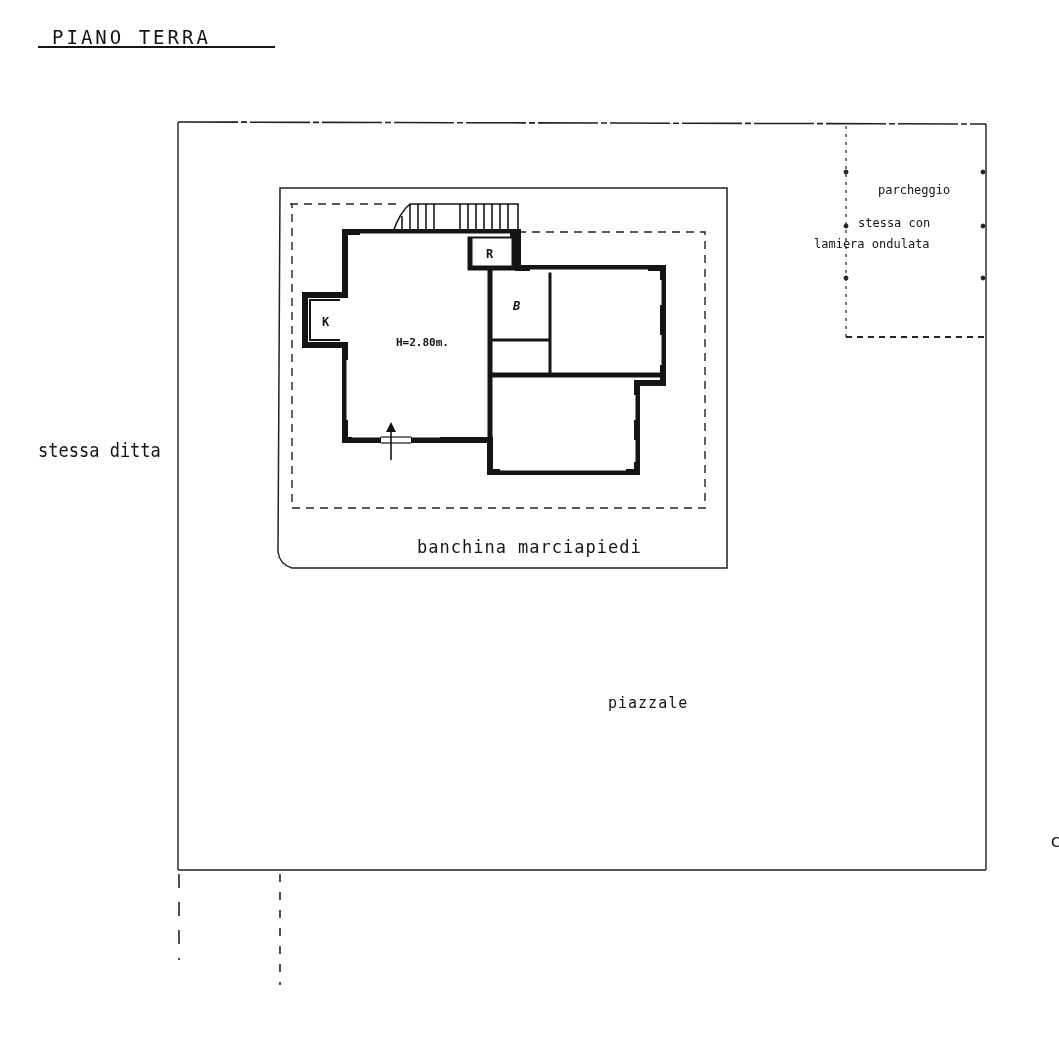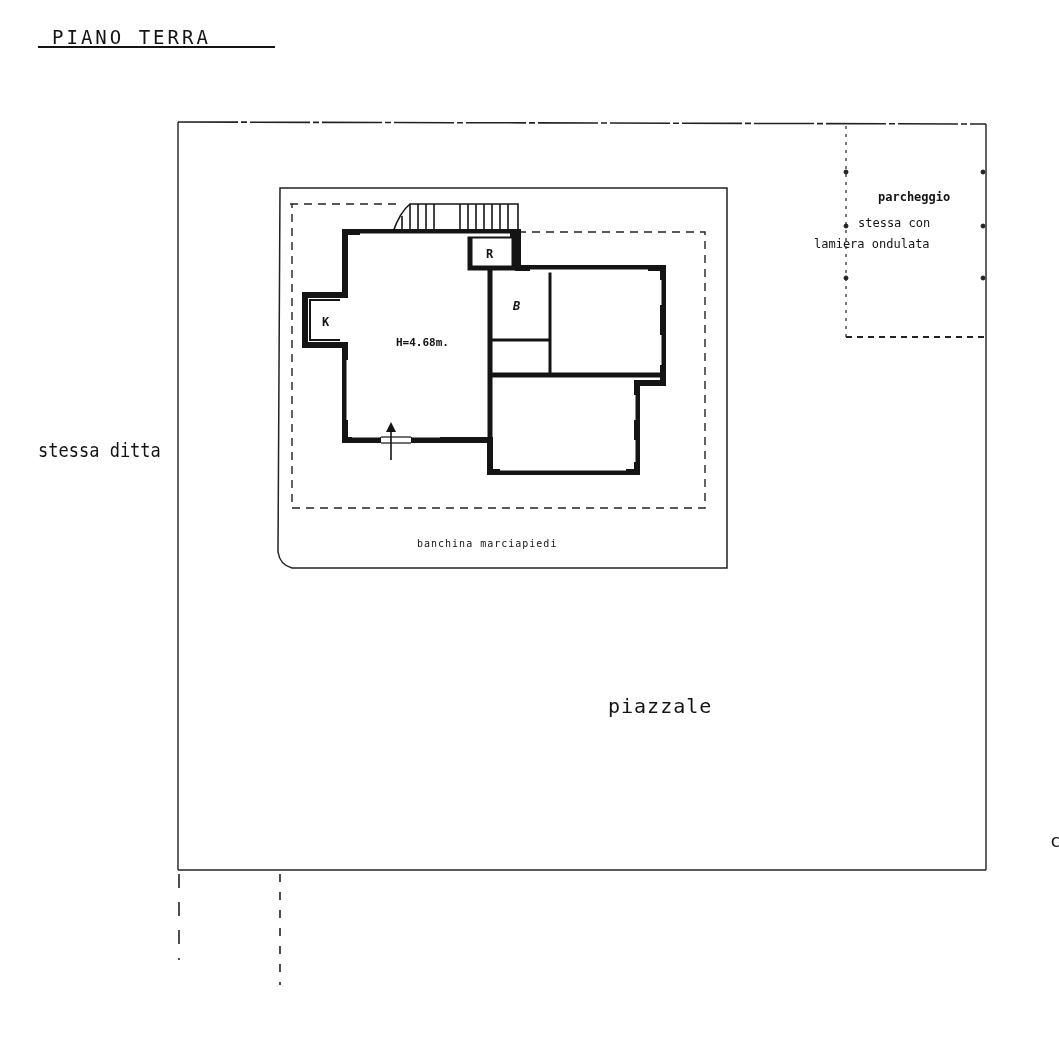--- a/index.html
+++ b/index.html
@@ -10,30 +10,30 @@
       font-family: "DejaVu Sans Mono", monospace;
       color: #141414;
       white-space: nowrap;
       line-height: 1;
     }
     .title { left: 52px; top: 28px; font-size: 19px; letter-spacing: 3px; font-weight: normal; }
     .side-left { left: 38px; top: 442px; font-size: 17px; letter-spacing: 0px; transform: scaleY(1.15); }
     .side-right { left: 1066px; top: 796px; font-size: 18px; margin-top: 46px; }
     .side-right2 { left: 1050px; top: 832px; font-size: 18px; }
     .park { font-size: 12px; letter-spacing: 0px; }
-    .park1 { left: 878px; top: 191px; font-weight: bold; }
+    .park1 { left: 878px; top: 184px; }
     .park2 { left: 858px; top: 217px; }
     .park3 { left: 814px; top: 238px; }
     .room-letter { font-size: 12px; font-weight: bold; }
     .rK { left: 322px; top: 316px; }
     .rR { left: 486px; top: 248px; }
     .rB { left: 513px; top: 300px; font-style: italic; }
     .height { left: 396px; top: 337px; font-size: 11px; font-weight: bold; }
-    .banchina { left: 417px; top: 539px; font-size: 10px; letter-spacing: 1px; }
-    .piazzale { left: 608px; top: 696px; font-size: 20px; letter-spacing: 1px; }
+    .banchina { left: 417px; top: 539px; font-size: 17px; letter-spacing: 1px; }
+    .piazzale { left: 608px; top: 696px; font-size: 15px; letter-spacing: 1px; }
   </style>
 </head>
 <body>
 
 <div class="canvas">
   <svg width="1059" height="1050" viewBox="0 0 1059 1050" xmlns="http://www.w3.org/2000/svg">
 
     <line x1="38" y1="47" x2="275" y2="47" stroke="#141414" stroke-width="2"></line>
 
     <g stroke="#222" fill="none">
@@ -122,17 +122,17 @@
   <div class="lbl side-right">ste</div>
   <div class="lbl side-right2">c</div>
 
   <div class="lbl park park1">parcheggio</div>
   <div class="lbl park park2">stessa con</div>
   <div class="lbl park park3">lamiera ondulata</div>
 
   <div class="lbl room-letter rK">K</div>
   <div class="lbl room-letter rR">R</div>
   <div class="lbl room-letter rB">B</div>
-  <div class="lbl height">H=4.68m.</div>
+  <div class="lbl height">H=2.80m.</div>
 
   <div class="lbl banchina">banchina marciapiedi</div>
   <div class="lbl piazzale">piazzale</div>
 </div>
 
 </body></html>

